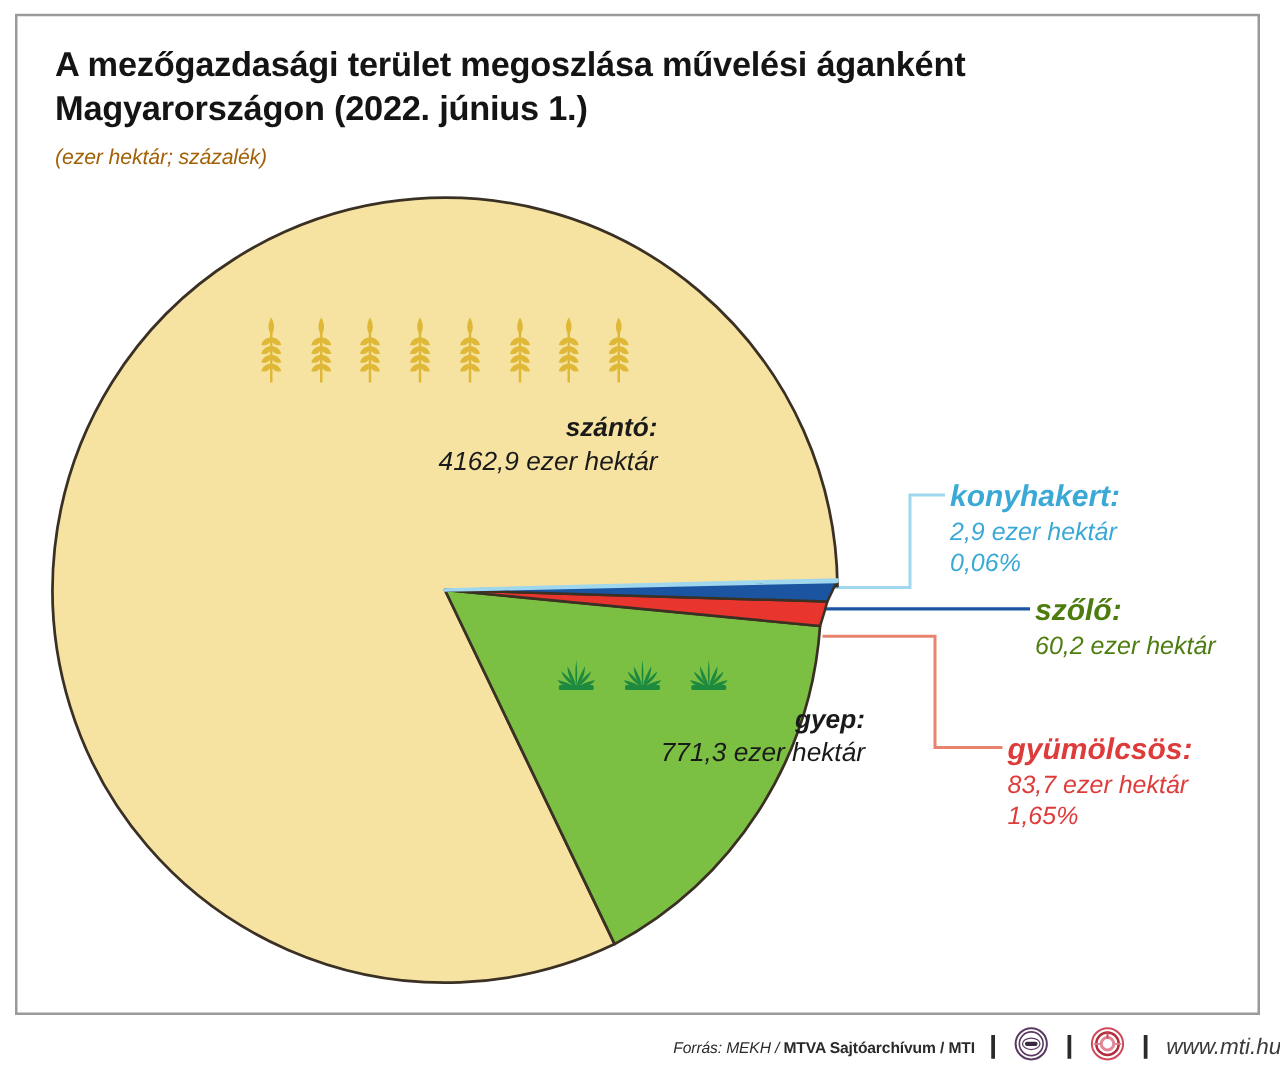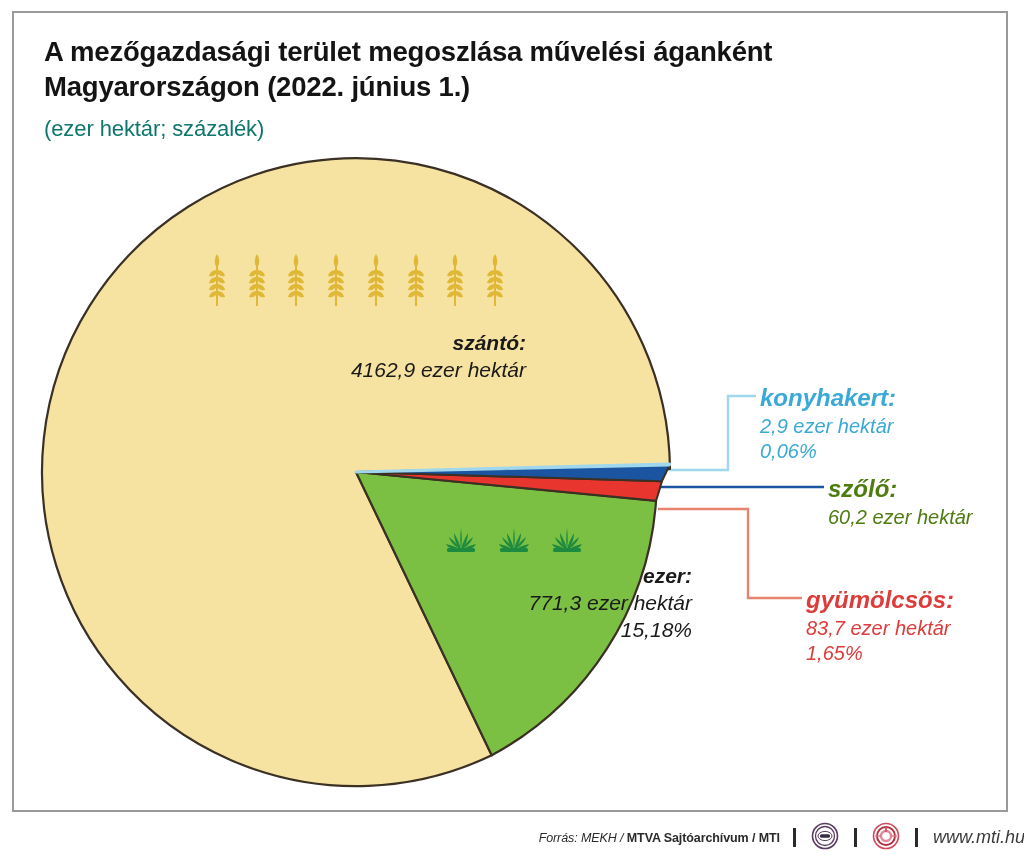--- a/index.html
+++ b/index.html
@@ -44,22 +44,23 @@
   .title-line {
     font-size: 27.5px;
     font-weight: bold;
     color: #141414;
     letter-spacing: -0.2px;
     line-height: 35px;
     white-space: nowrap;
   }
   #subtitle {
     margin-top: 12px;
-    font-size: 22px;
-    color: #0f766e;
+    font-size: 17px;
+    font-style: italic;
+    color: #a16207;
     letter-spacing: -0.1px;
   }
 
   
   #chart-area {
     position: absolute;
     left: 0;
     top: 0;
     width: 1024px;
     height: 813px;
@@ -366,23 +367,22 @@
         </g>
       </svg>
     </div>
 
     <div class="pie-label" id="label-szanto">
       <div class="lbl-name">szántó:</div>
       <div class="lbl-val">4162,9 ezer hektár</div>
     </div>
 
     <div class="pie-label" id="label-gyep">
-      <div class="lbl-name">ezer:</div>
+      <div class="lbl-name">gyep:</div>
       <div class="lbl-val">771,3 ezer hektár</div>
-      <div class="lbl-pct">15,18%</div>
     </div>
 
     <div class="callout" id="callout-konyhakert">
       <div class="c-name">konyhakert:</div>
       <div class="c-val">2,9 ezer hektár</div>
       <div class="c-pct">0,06%</div>
     </div>
 
     <div class="callout" id="callout-szolo">
       <div class="c-name">szőlő:</div>

